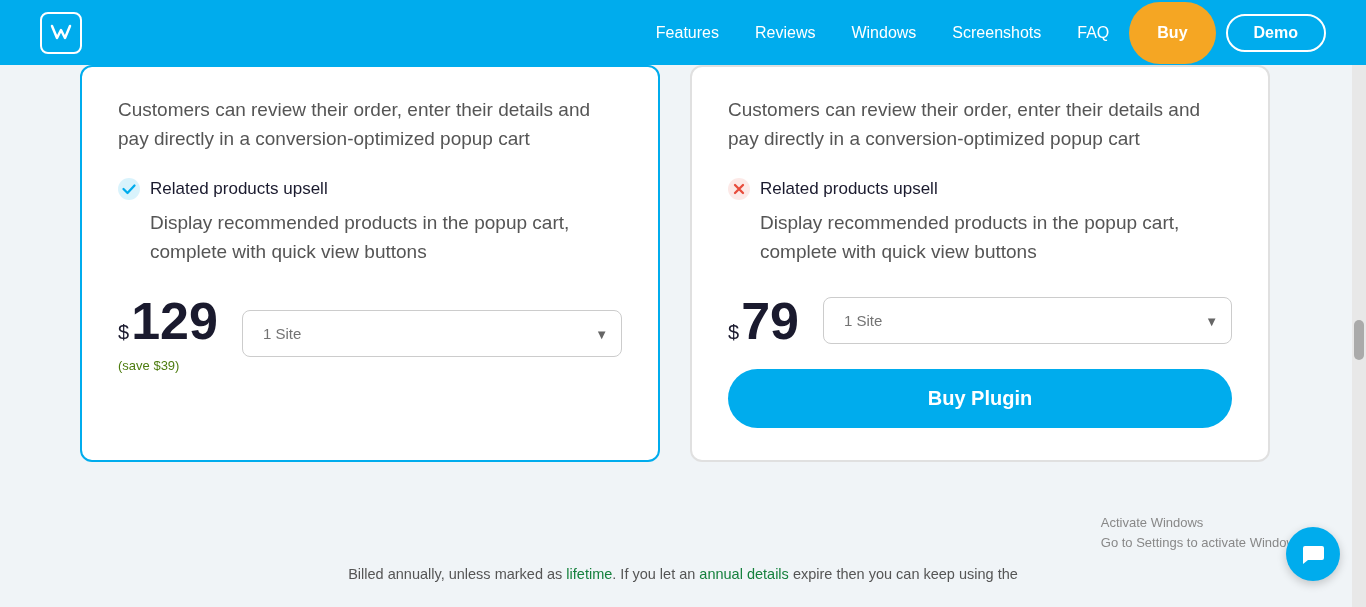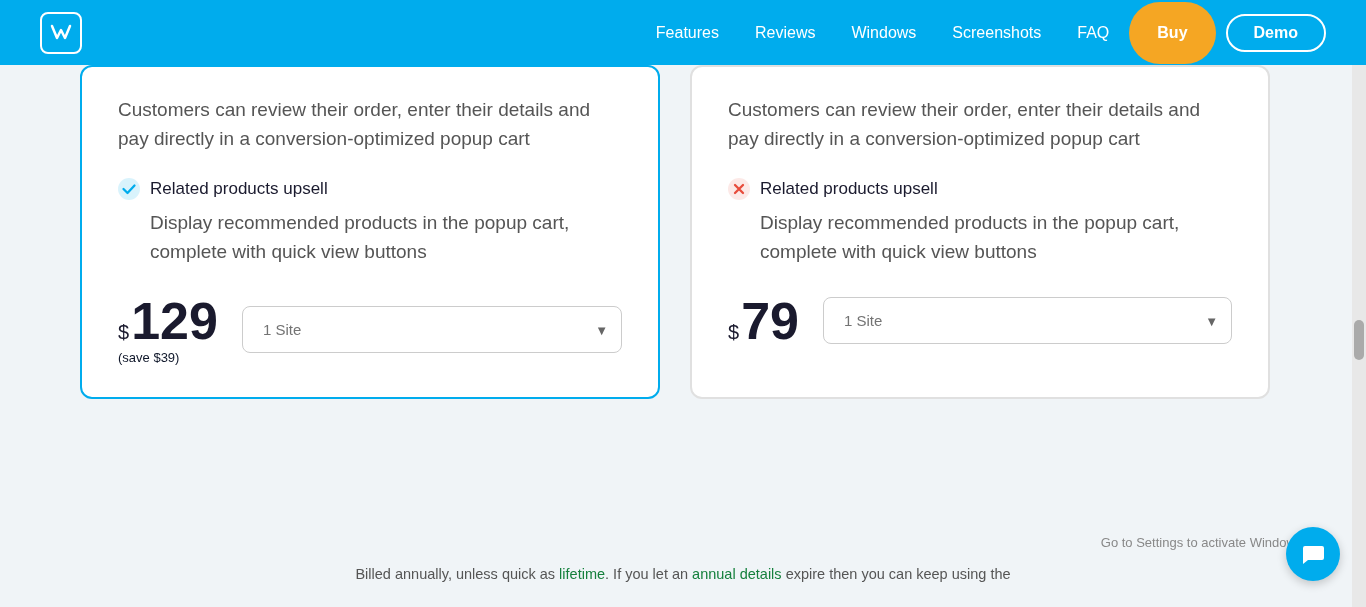--- a/index.html
+++ b/index.html
@@ -90,21 +90,21 @@
       padding-left: 32px;
     }
 
     .price-row {
       display: flex; align-items: center; gap: 24px;
       margin-top: 28px; margin-bottom: 0;
     }
     .price-block { display: flex; align-items: baseline; gap: 2px; }
     .price-dollar { font-size: 20px; color: #1a1a2e; font-weight: 500; }
     .price-num { font-size: 52px; font-weight: 800; color: #1a1a2e; line-height: 1; text-align: center; }
-    .price-save { font-size: 13px; color: #0f172a; display: block; margin-top: 3px; }
+    .price-save { font-size: 13px; color: #4d7c0f; display: block; margin-top: 11px; }
 
     .site-select-wrap {
       flex: 1;
       position: relative;
     }
     .site-select {
       width: 100%;
       padding: 14px 20px;
       border: 1.5px solid #ccc;
       border-radius: 8px;
@@ -260,34 +260,36 @@
           <select class="site-select">
             <option>1 Site</option>
             <option>3 Sites</option>
             <option>5 Sites</option>
             <option>Unlimited Sites</option>
           </select>
           <span class="select-arrow">▼</span>
         </div>
       </div>
 
+      <button class="buy-btn">Buy Plugin</button>
     </div>
 
   </div>
 </div>
 
 <div class="footer-text">
-  <span>Billed annually, unless quick as </span><span class="highlighted">lifetime</span><span>. If you let an </span><span class="highlighted">annual details</span><span> expire then you can keep using the</span>
+  <span>Billed annually, unless marked as </span><span class="highlighted">lifetime</span><span>. If you let an </span><span class="highlighted">annual details</span><span> expire then you can keep using the</span>
 </div>
 
 <div class="scrollbar-stub">
   <div class="scrollbar-thumb"></div>
 </div>
 
 <div class="win-activate">
+  <div>Activate Windows</div>
   <div>Go to Settings to activate Windows.</div>
 </div>
 
 <div class="chat-bubble">
   <svg width="26" height="26" viewBox="0 0 26 26" fill="none">
     <path d="M4 5h18a2 2 0 012 2v10a2 2 0 01-2 2H8l-5 4V7a2 2 0 012-2z" fill="#fff"></path>
   </svg>
 </div>
 
 </body></html>

